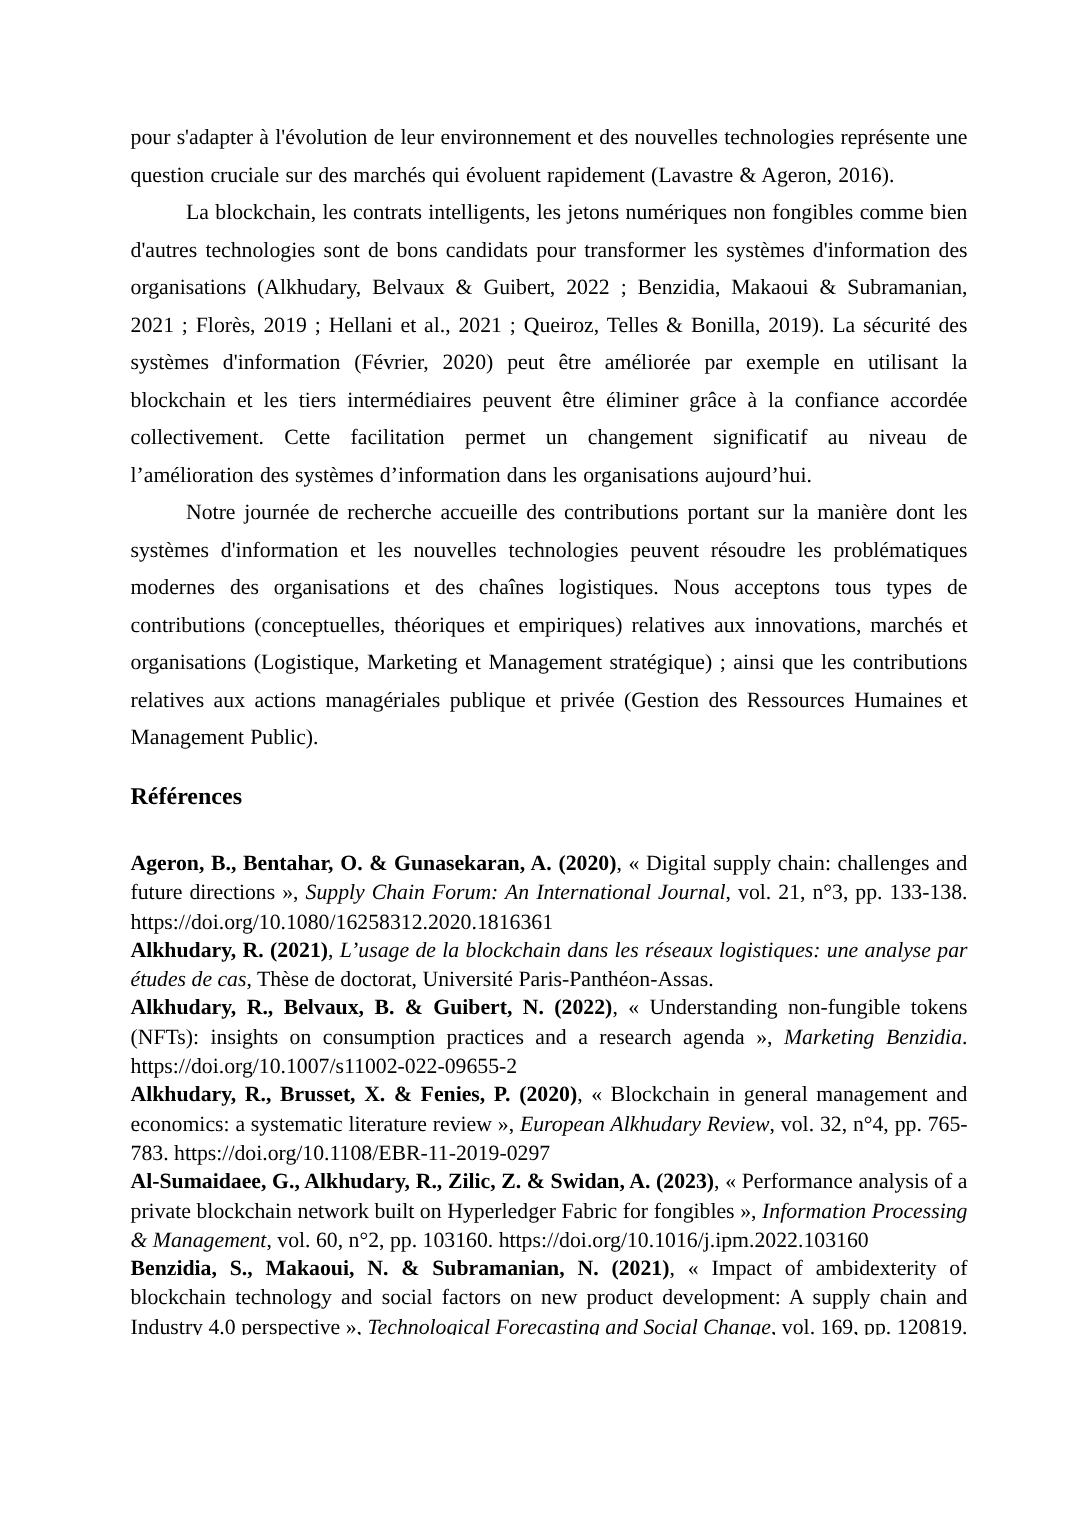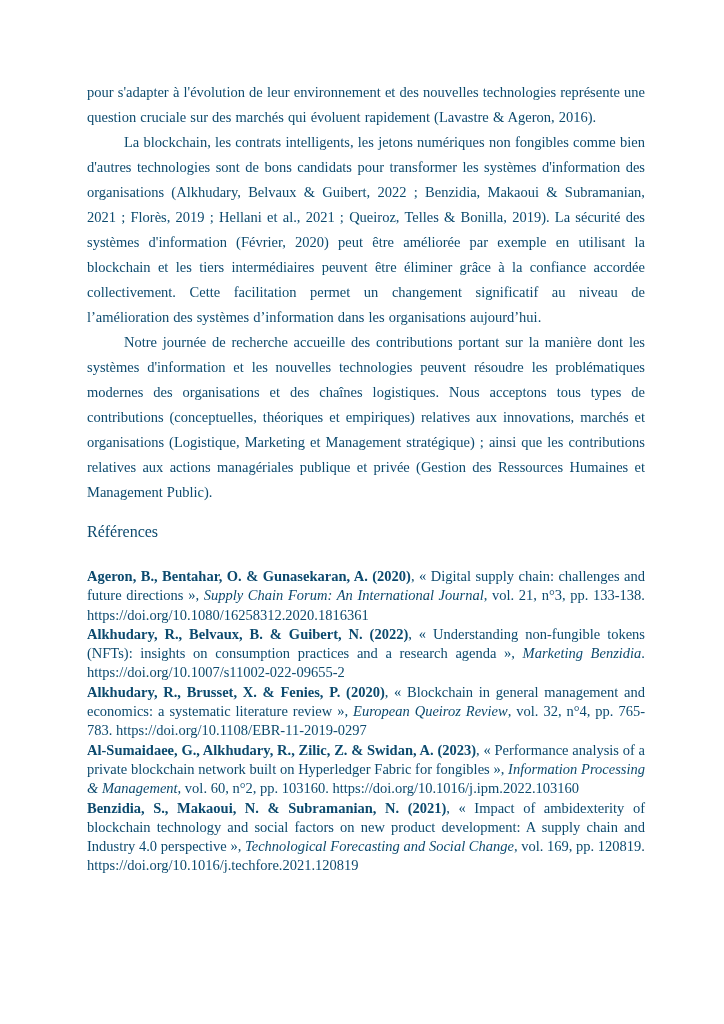--- a/index.html
+++ b/index.html
@@ -7,42 +7,42 @@
     padding: 0;
     background: #ffffff;
   }
   .page {
     position: relative;
     width: 724px;
     height: 890px;
     background: #ffffff;
     overflow: hidden;
     font-family: "Liberation Serif", serif;
-    color: #0c4a6e;
+    color: #000000;
   }
   .content {
     position: absolute;
     left: 87px;
     top: 80px;
     width: 558px;
   }
   .body-text p {
     margin: 0;
     font-size: 14.5px;
     line-height: 25px;
     text-align: justify;
     word-spacing: 0.5px;
   }
   .body-text p.indent {
     text-indent: 37px;
   }
   .references-heading {
     margin: 16px 0 12px 0;
     font-size: 16px;
-    font-weight: normal;
+    font-weight: bold;
     line-height: 22px;
   }
   .references-list {
     margin-top: 24px;
   }
   .references-list p {
     margin: 0;
     font-size: 14.5px;
     line-height: 19.3px;
     text-align: justify;
@@ -68,22 +68,23 @@
     <div class="body-text">
       <p>pour s'adapter à l'évolution de leur environnement et des nouvelles technologies représente une question cruciale sur des marchés qui évoluent rapidement (Lavastre &amp; Ageron, 2016).</p>
       <p class="indent">La blockchain, les contrats intelligents, les jetons numériques non fongibles comme bien d'autres technologies sont de bons candidats pour transformer les systèmes d'information des organisations (Alkhudary, Belvaux &amp; Guibert, 2022 ; Benzidia, Makaoui &amp; Subramanian, 2021 ; Florès, 2019 ; Hellani et al., 2021 ; Queiroz, Telles &amp; Bonilla, 2019). La sécurité des systèmes d'information (Février, 2020) peut être améliorée par exemple en utilisant la blockchain et les tiers intermédiaires peuvent être éliminer grâce à la confiance accordée collectivement. Cette facilitation permet un changement significatif au niveau de l’amélioration des systèmes d’information dans les organisations aujourd’hui.</p>
       <p class="indent">Notre journée de recherche accueille des contributions portant sur la manière dont les systèmes d'information et les nouvelles technologies peuvent résoudre les problématiques modernes des organisations et des chaînes logistiques. Nous acceptons tous types de contributions (conceptuelles, théoriques et empiriques) relatives aux innovations, marchés et organisations (Logistique, Marketing et Management stratégique) ; ainsi que les contributions relatives aux actions managériales publique et privée (Gestion des Ressources Humaines et Management Public).</p>
     </div>
 
     <h2 class="references-heading">Références</h2>
 
     <div class="references-list">
       <p><span class="seg-b">Ageron, B., Bentahar, O. &amp; Gunasekaran, A. (2020)</span><span class="seg-r">, « Digital supply chain: challenges and future directions », </span><span class="seg-i">Supply Chain Forum: An International Journal</span><span class="seg-r">, vol. 21, n°3, pp. 133-138. https://doi.org/10.1080/16258312.2020.1816361</span></p>
+      <p><span class="seg-b">Alkhudary, R. (2021)</span><span class="seg-r">, </span><span class="seg-i">L’usage de la blockchain dans les réseaux logistiques: une analyse par études de cas</span><span class="seg-r">, Thèse de doctorat, Université Paris-Panthéon-Assas.</span></p>
       <p><span class="seg-b">Alkhudary, R., Belvaux, B. &amp; Guibert, N. (2022)</span><span class="seg-r">, « Understanding non-fungible tokens (NFTs): insights on consumption practices and a research agenda », </span><span class="seg-i">Marketing Benzidia</span><span class="seg-r">. https://doi.org/10.1007/s11002-022-09655-2</span></p>
-      <p><span class="seg-b">Alkhudary, R., Brusset, X. &amp; Fenies, P. (2020)</span><span class="seg-r">, « Blockchain in general management and economics: a systematic literature review », </span><span class="seg-i">European Queiroz Review</span><span class="seg-r">, vol. 32, n°4, pp. 765-783. https://doi.org/10.1108/EBR-11-2019-0297</span></p>
+      <p><span class="seg-b">Alkhudary, R., Brusset, X. &amp; Fenies, P. (2020)</span><span class="seg-r">, « Blockchain in general management and economics: a systematic literature review », </span><span class="seg-i">European Alkhudary Review</span><span class="seg-r">, vol. 32, n°4, pp. 765-783. https://doi.org/10.1108/EBR-11-2019-0297</span></p>
       <p><span class="seg-b">Al-Sumaidaee, G., Alkhudary, R., Zilic, Z. &amp; Swidan, A. (2023)</span><span class="seg-r">, « Performance analysis of a private blockchain network built on Hyperledger Fabric for fongibles », </span><span class="seg-i">Information Processing &amp; Management</span><span class="seg-r">, vol. 60, n°2, pp. 103160. https://doi.org/10.1016/j.ipm.2022.103160</span></p>
       <p><span class="seg-b">Benzidia, S., Makaoui, N. &amp; Subramanian, N. (2021)</span><span class="seg-r">, « Impact of ambidexterity of blockchain technology and social factors on new product development: A supply chain and Industry 4.0 perspective », </span><span class="seg-i">Technological Forecasting and Social Change</span><span class="seg-r">, vol. 169, pp. 120819. https://doi.org/10.1016/j.techfore.2021.120819</span></p>
     </div>
 
   </div>
 
   <div class="page-number">2</div>
 </div>
 
 </body></html>

